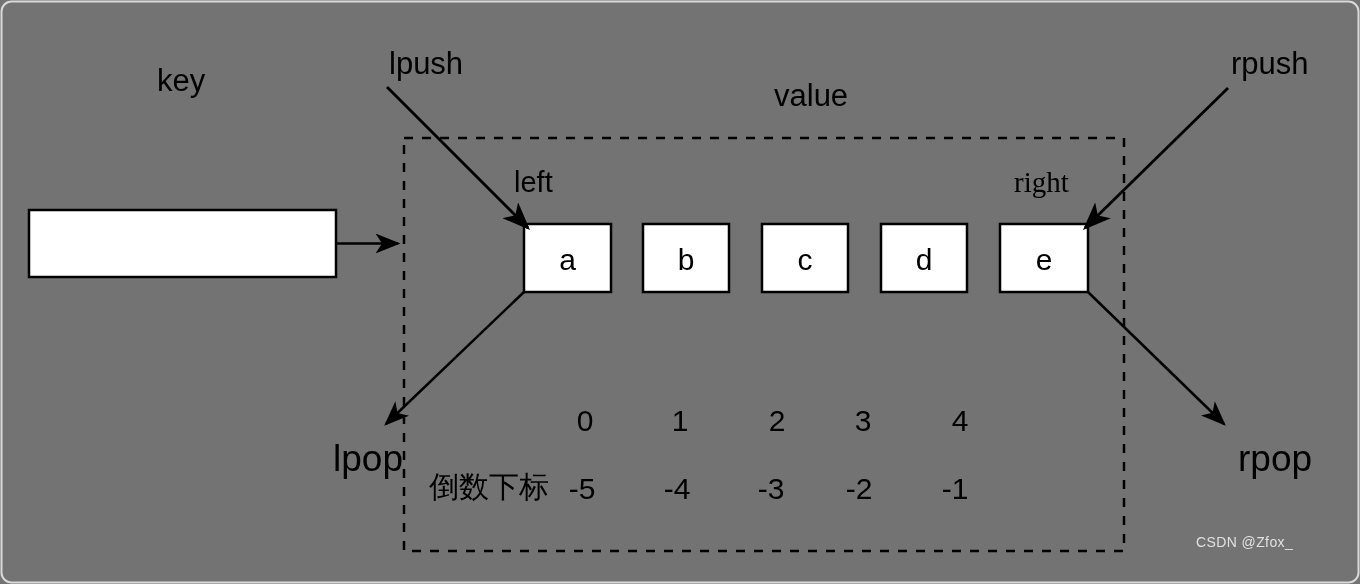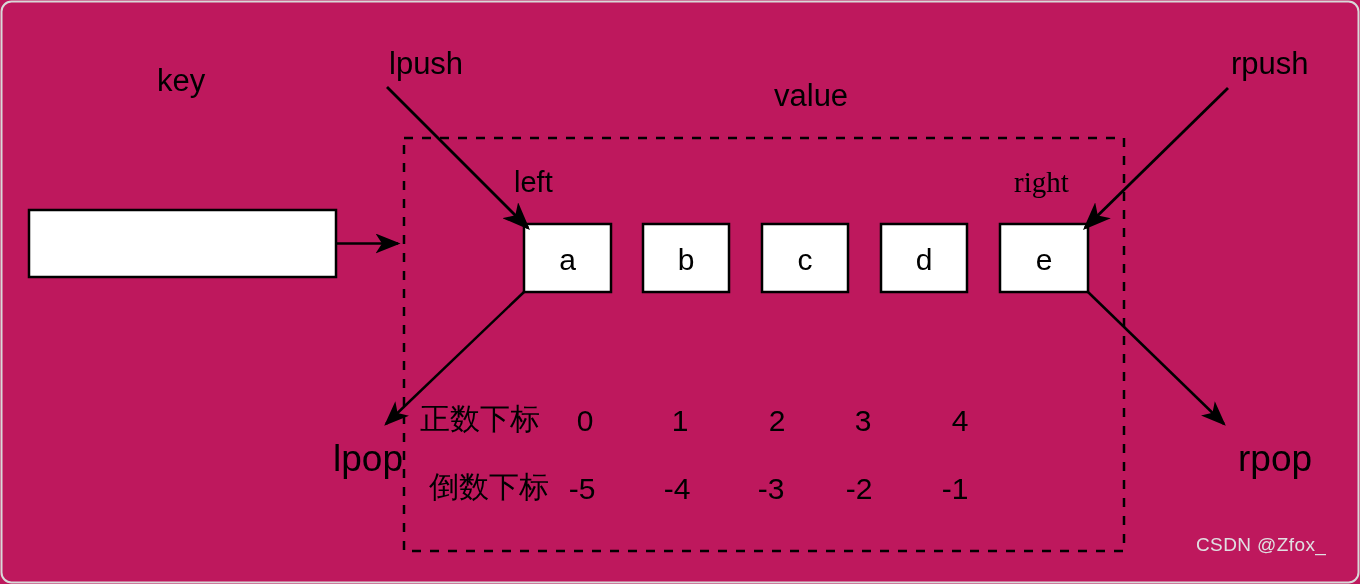--- a/index.html
+++ b/index.html
@@ -7,21 +7,21 @@
     padding: 0;
     background: #ffffff;
   }
   body {
     font-family: "Liberation Sans", "DejaVu Sans", sans-serif;
   }
   #canvas {
     position: relative;
     width: 1360px;
     height: 584px;
-    background: #be185d;
+    background: #737373;
     overflow: hidden;
   }
   #diagram-svg {
     position: absolute;
     top: 0;
     left: 0;
     width: 1360px;
     height: 584px;
   }
   .lbl {
@@ -32,21 +32,21 @@
   }
   .lbl-top   { font-size: 31px; }
   .lbl-mid   { font-size: 29px; }
   .lbl-pop   { font-size: 37px; }
   .lbl-cell  { font-size: 30px; }
   .lbl-idx   { font-size: 30px; }
   .lbl-idxname { font-size: 30px; }
   .lbl-key   { font-size: 30px; }
   .watermark {
     position: absolute;
-    font-size: 19px;
+    font-size: 14px;
     color: #e0e0e2;
     white-space: nowrap;
     letter-spacing: 0.4px;
   }
   .cell-text {
     position: absolute;
     text-align: center;
     color: #000;
   }
 </style>
@@ -101,21 +101,20 @@
 
   <div class="lbl lbl-pop" style="left:1238px; top:440px;">rpop</div>
 
 
   <div class="cell-text lbl-cell" style="left:524px; top:243px; width:87px;">a</div>
   <div class="cell-text lbl-cell" style="left:643px; top:243px; width:86px;">b</div>
   <div class="cell-text lbl-cell" style="left:762px; top:243px; width:86px;">c</div>
   <div class="cell-text lbl-cell" style="left:881px; top:243px; width:86px;">d</div>
   <div class="cell-text lbl-cell" style="left:1000px; top:243px; width:88px;">e</div>
 
-  <div class="lbl lbl-idxname" style="left:420px; top:404px;">正数下标</div>
   <div class="cell-text lbl-idx" style="left:560px; top:404px; width:50px;">0</div>
   <div class="cell-text lbl-idx" style="left:655px; top:404px; width:50px;">1</div>
   <div class="cell-text lbl-idx" style="left:752px; top:404px; width:50px;">2</div>
   <div class="cell-text lbl-idx" style="left:838px; top:404px; width:50px;">3</div>
   <div class="cell-text lbl-idx" style="left:935px; top:404px; width:50px;">4</div>
 
   <div class="lbl lbl-idxname" style="left:429px; top:472px;">倒数下标</div>
   <div class="cell-text lbl-idx" style="left:553px; top:472px; width:58px;">-5</div>
   <div class="cell-text lbl-idx" style="left:648px; top:472px; width:58px;">-4</div>
   <div class="cell-text lbl-idx" style="left:742px; top:472px; width:58px;">-3</div>

